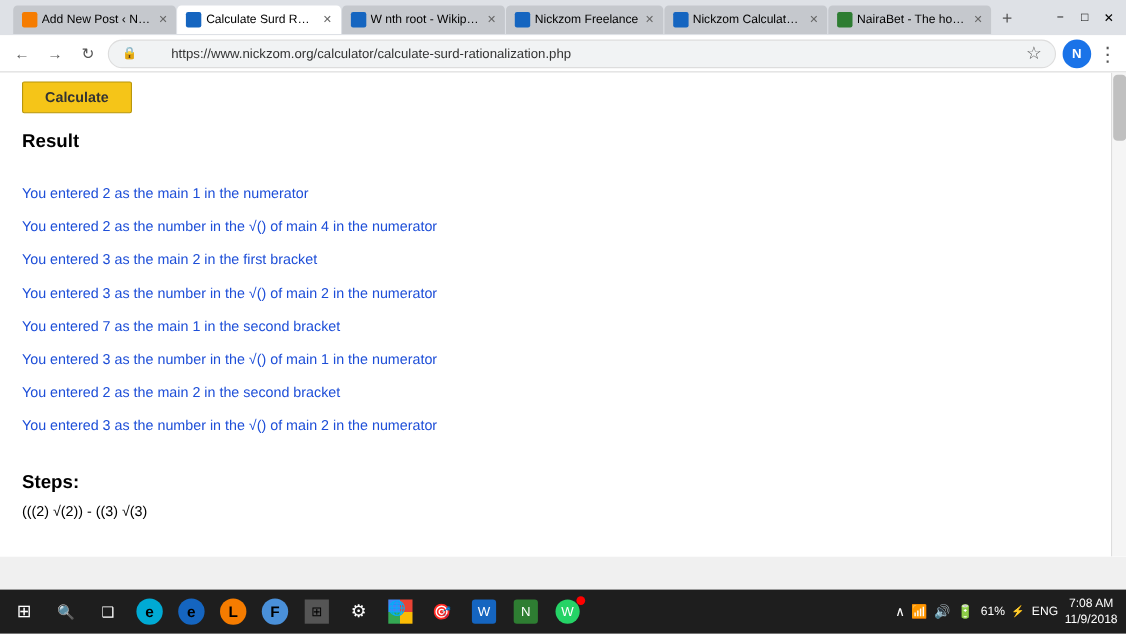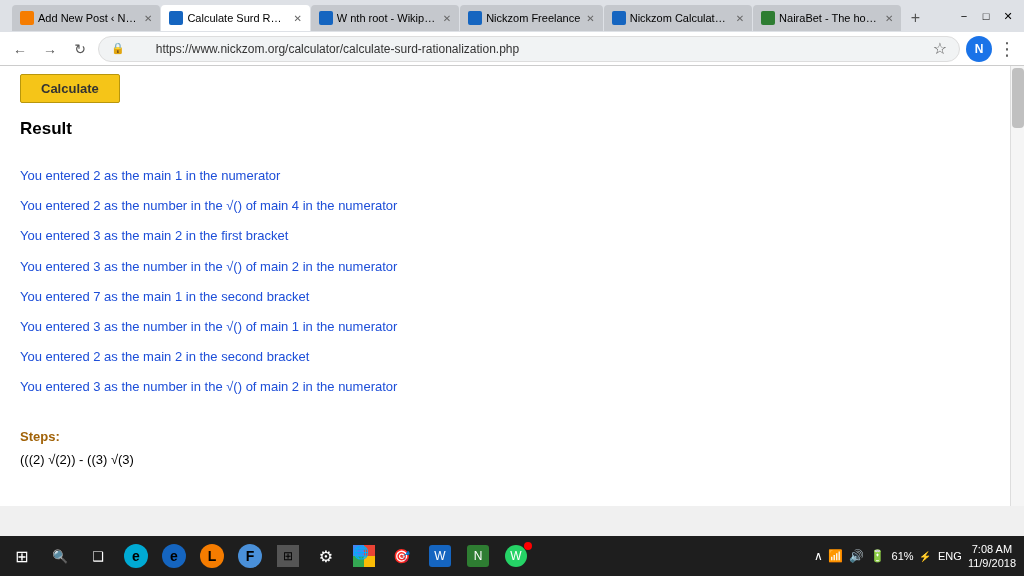--- a/index.html
+++ b/index.html
@@ -134,23 +134,23 @@
       color: #1d4ed8;
       margin-bottom: 12px;
       line-height: 1.4;
     }
 
     .steps-section {
       margin-top: 10px;
       padding-top: 8px;
     }
     .steps-label {
-      font-size: 13px;
+      font-size: 17px;
       font-weight: bold;
-      color: #a16207;
+      color: #000000;
     }
     .steps-formula {
       font-size: 13px;
       color: #000;
       margin-top: 6px;
     }
 
     
     .scroll-track {
       position: absolute;

